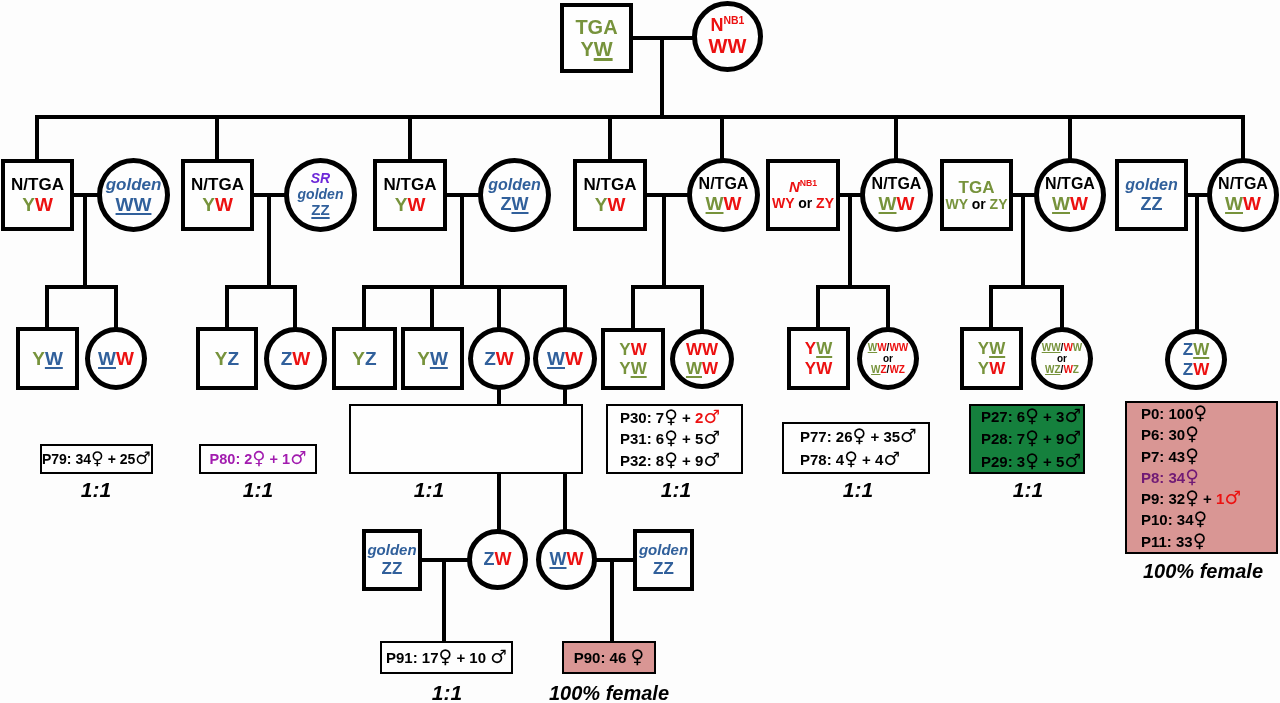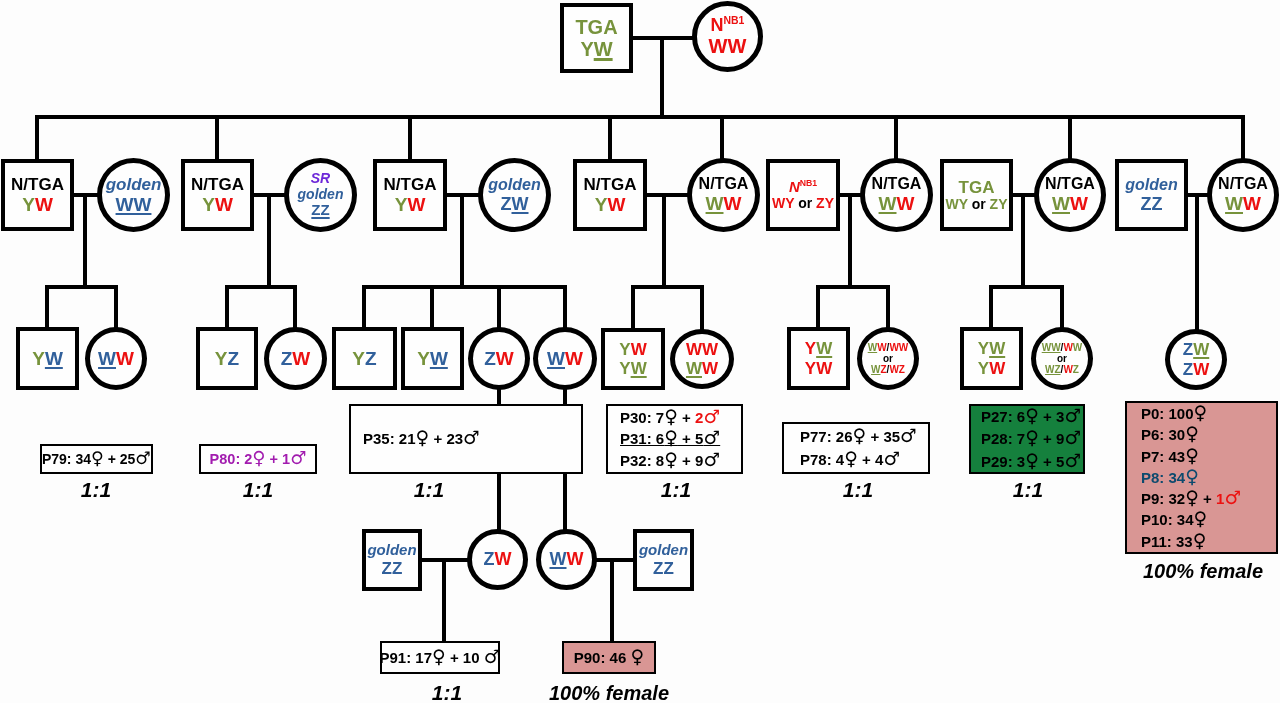--- a/index.html
+++ b/index.html
@@ -79,46 +79,45 @@
       <div class="ln" style="background: rgb(0, 0, 0); left: 610px; top: 558px; width: 4px; height: 87px;"></div>
     </div>
   <div id="boxes">
       <div class="box center" style="left: 40px; top: 444px; width: 113px; height: 30px; font-size: 14px; background: rgb(254, 254, 254);">
         <div class="tl"><span style="color: rgb(0, 0, 0);">P79: 34<span class="gsym">♀</span> + 25<span class="gsym">♂</span></span></div>
       </div>
       <div class="box center" style="left: 199px; top: 444px; width: 118px; height: 30px; font-size: 14.5px; background: rgb(254, 254, 254);">
         <div class="tl"><span style="color: #a21caf;">P80: 2<span class="gsym">♀</span> + 1<span class="gsym">♂</span></span></div>
       </div>
       <div class="box" style="left: 349px; top: 404px; width: 234px; height: 70px; font-size: 15px; line-height: 21.5px; background: rgb(254, 254, 254); padding-left: 12px;">
-        <div class="tl"><span style="color: rgb(0, 0, 0);">P35: 21<span class="gsym">♀</span> + 23<span class="gsym">♂</span></span></div>
       </div>
       <div class="box" style="left: 606px; top: 404px; width: 137px; height: 70px; font-size: 15px; line-height: 21.5px; background: rgb(254, 254, 254); padding-left: 12px;">
         <div class="tl"><span style="color: rgb(0, 0, 0);">P30: 7<span class="gsym">♀</span> + </span><span style="color: rgb(236, 17, 17);">2<span class="gsym">♂</span></span></div>
-        <div class="tl"><span style="color: rgb(0, 0, 0); text-decoration: underline;">P31: 6<span class="gsym">♀</span> + 5<span class="gsym">♂</span></span></div>
+        <div class="tl"><span style="color: rgb(0, 0, 0);">P31: 6<span class="gsym">♀</span> + 5<span class="gsym">♂</span></span></div>
         <div class="tl"><span style="color: rgb(0, 0, 0);">P32: 8<span class="gsym">♀</span> + 9<span class="gsym">♂</span></span></div>
       </div>
       <div class="box" style="left: 782px; top: 422px; width: 148px; height: 52px; font-size: 15px; line-height: 23px; background: rgb(254, 254, 254); padding-left: 16px;">
         <div class="tl"><span style="color: rgb(0, 0, 0);">P77: 26<span class="gsym">♀</span> + 35<span class="gsym">♂</span></span></div>
         <div class="tl"><span style="color: rgb(0, 0, 0);">P78: 4<span class="gsym">♀</span> + 4<span class="gsym">♂</span></span></div>
       </div>
       <div class="box" style="left: 969px; top: 404px; width: 116px; height: 70px; font-size: 15px; line-height: 21.5px; background: #15803d; padding-left: 10px; justify-content: space-between;">
         <div class="tl"><span style="color: rgb(0, 0, 0);">P27: 6<span class="gsym">♀</span> + 3<span class="gsym">♂</span></span></div>
         <div class="tl"><span style="color: rgb(0, 0, 0);">P28: 7<span class="gsym">♀</span> + 9<span class="gsym">♂</span></span></div>
         <div class="tl"><span style="color: rgb(0, 0, 0); margin-top: 28px;">P29: 3<span class="gsym">♀</span> + 5<span class="gsym">♂</span></span></div>
       </div>
       <div class="box" style="left: 1125px; top: 401px; width: 153px; height: 153px; font-size: 15px; line-height: 21.3px; background: rgb(217, 150, 148); padding-left: 14px;">
         <div class="tl"><span style="color: rgb(0, 0, 0);">P0: 100<span class="gsym">♀</span></span></div>
         <div class="tl"><span style="color: rgb(0, 0, 0);">P6: 30<span class="gsym">♀</span></span></div>
         <div class="tl"><span style="color: rgb(0, 0, 0);">P7: 43<span class="gsym">♀</span></span></div>
-        <div class="tl"><span style="color: #0c4a6e;">P8: 34<span class="gsym">♀</span></span></div>
+        <div class="tl"><span style="color: #701a75;">P8: 34<span class="gsym">♀</span></span></div>
         <div class="tl"><span style="color: rgb(0, 0, 0);">P9: 32<span class="gsym">♀</span> + </span><span style="color: rgb(236, 17, 17);">1<span class="gsym">♂</span></span></div>
         <div class="tl"><span style="color: rgb(0, 0, 0);">P10: 34<span class="gsym">♀</span></span></div>
         <div class="tl"><span style="color: rgb(0, 0, 0);">P11: 33<span class="gsym">♀</span></span></div>
       </div>
-      <div class="box center" style="left: 380px; top: 641px; width: 120px; height: 33px; font-size: 15px; background: rgb(254, 254, 254);">
+      <div class="box center" style="left: 380px; top: 641px; width: 133px; height: 33px; font-size: 15px; background: rgb(254, 254, 254);">
         <div class="tl"><span style="color: rgb(0, 0, 0);">P91: 17<span class="gsym">♀</span> + 10 <span class="gsym">♂</span></span></div>
       </div>
       <div class="box center" style="left: 562px; top: 641px; width: 94px; height: 33px; font-size: 15px; background: rgb(217, 150, 148);">
         <div class="tl"><span style="color: rgb(0, 0, 0);">P90: 46 <span class="gsym">♀</span></span></div>
       </div>
     </div>
   <div id="individuals">
       <div class="ind sq" style="left: 560px; top: 3px; width: 73px; height: 70px; font-size: 20px;">
         <div class="tl"><span style="color: rgb(119, 147, 60);">TGA</span></div>
         <div class="tl"><span style="color: rgb(119, 147, 60);">Y</span><span class="u" style="color: rgb(119, 147, 60);">W</span></div>

